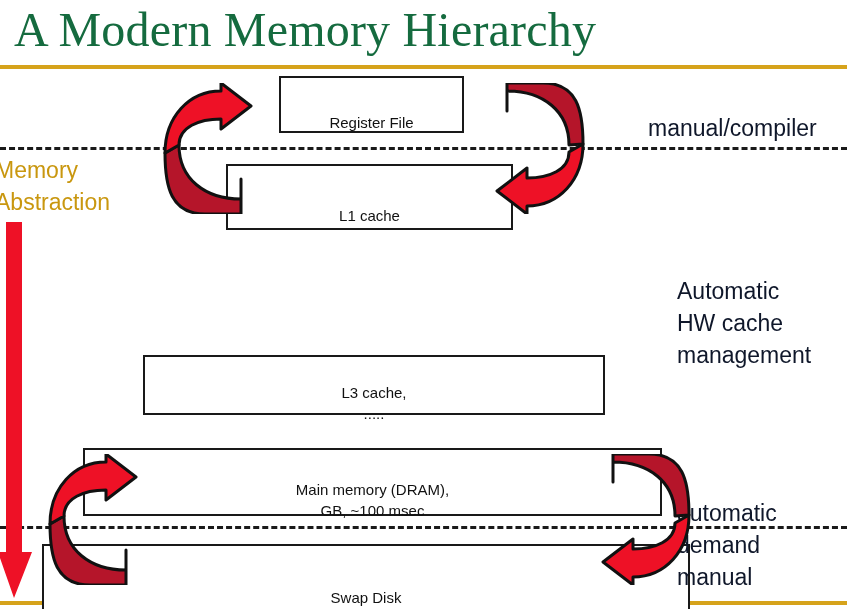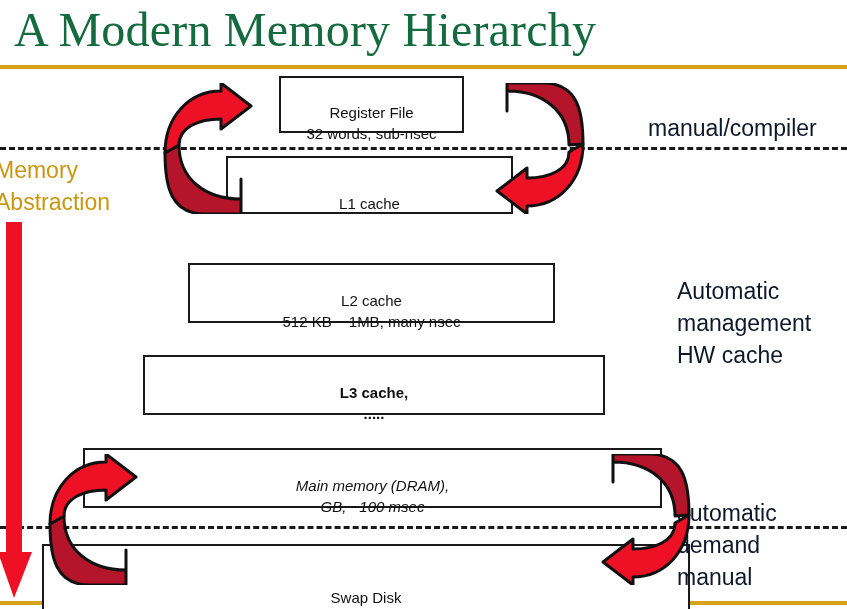--- a/index.html
+++ b/index.html
@@ -58,24 +58,24 @@
     font-size: 15px;
     line-height: 21px;
     color: #111111;
     text-align: center;
     z-index: 5;
   }
   .box .l1 { display: block; margin-top: 36px; }
   .box .l2 { display: block; }
 
   #box-register { left: 279px; top: 76px;  width: 185px; height: 57px; }
-  #box-l1       { left: 226px; top: 156px; width: 287px; height: 58px; }
+  #box-l1       { left: 226px; top: 164px; width: 287px; height: 66px; }
   #box-l2       { left: 188px; top: 263px; width: 367px; height: 60px; }
-  #box-l3       { left: 143px; top: 355px; width: 462px; height: 60px; font-weight: bold; }
-  #box-dram     { left: 83px;  top: 448px; width: 579px; height: 60px; font-style: italic; }
+  #box-l3       { left: 143px; top: 355px; width: 462px; height: 60px; }
+  #box-dram     { left: 83px;  top: 448px; width: 579px; height: 68px; }
   #box-swap     { left: 42px;  top: 544px; width: 648px; height: 70px; }
 
   
   .dashed {
     position: absolute;
     height: 0;
     border-top: 3px dashed #1a1a1a;
     z-index: 2;
   }
   #dash-top    { left: 0px; top: 147px; width: 847px; }
@@ -143,31 +143,26 @@
   </div>
 
   <div id="downarrow">
     <svg width="34" height="376" viewBox="0 0 34 376" xmlns="http://www.w3.org/2000/svg">
       <polygon points="6,0 22,0 22,330 32,330 14,376 0,336 0,330 6,330" fill="#ee1126"></polygon>
     </svg>
   </div>
 
   <div id="box-register" class="box">
     <span class="l1">Register File</span>
-    <span class="l2">32 words, sub-nsec</span>
   </div>
 
   <div id="box-l1" class="box">
     <span class="l1">L1 cache</span>
   </div>
 
-  <div id="box-l2" class="box">
-    <span class="l1">L2 cache</span>
-    <span class="l2">512 KB ~ 1MB, many nsec</span>
-  </div>
 
   <div id="box-l3" class="box">
     <span class="l1">L3 cache,</span>
     <span class="l2">.....</span>
   </div>
 
   <div id="box-dram" class="box">
     <span class="l1">Main memory (DRAM),</span>
     <span class="l2">GB, ~100 msec</span>
   </div>
@@ -207,22 +202,22 @@
       <path d="M90,61 C90,97 66,123 34,123 L34,131 L4,108 L34,85 L34,95 C56,95 76,87 76,69 Z" fill="#ee1126" stroke="#111111" stroke-width="3" stroke-linejoin="round"></path>
     </svg>
   </div>
 
   <div id="annot-manual" class="annot">
     <div>manual/compiler</div>
   </div>
 
   <div id="annot-auto" class="annot">
     <div>Automatic</div>
+    <div>HW cache</div>
     <div>management</div>
-    <div>HW cache</div>
   </div>
 
   <div id="annot-paging" class="annot">
     <div>automatic</div>
     <div>demand</div>
     <div>manual</div>
   </div>
 
   <div id="bottom-rule"></div>
 

